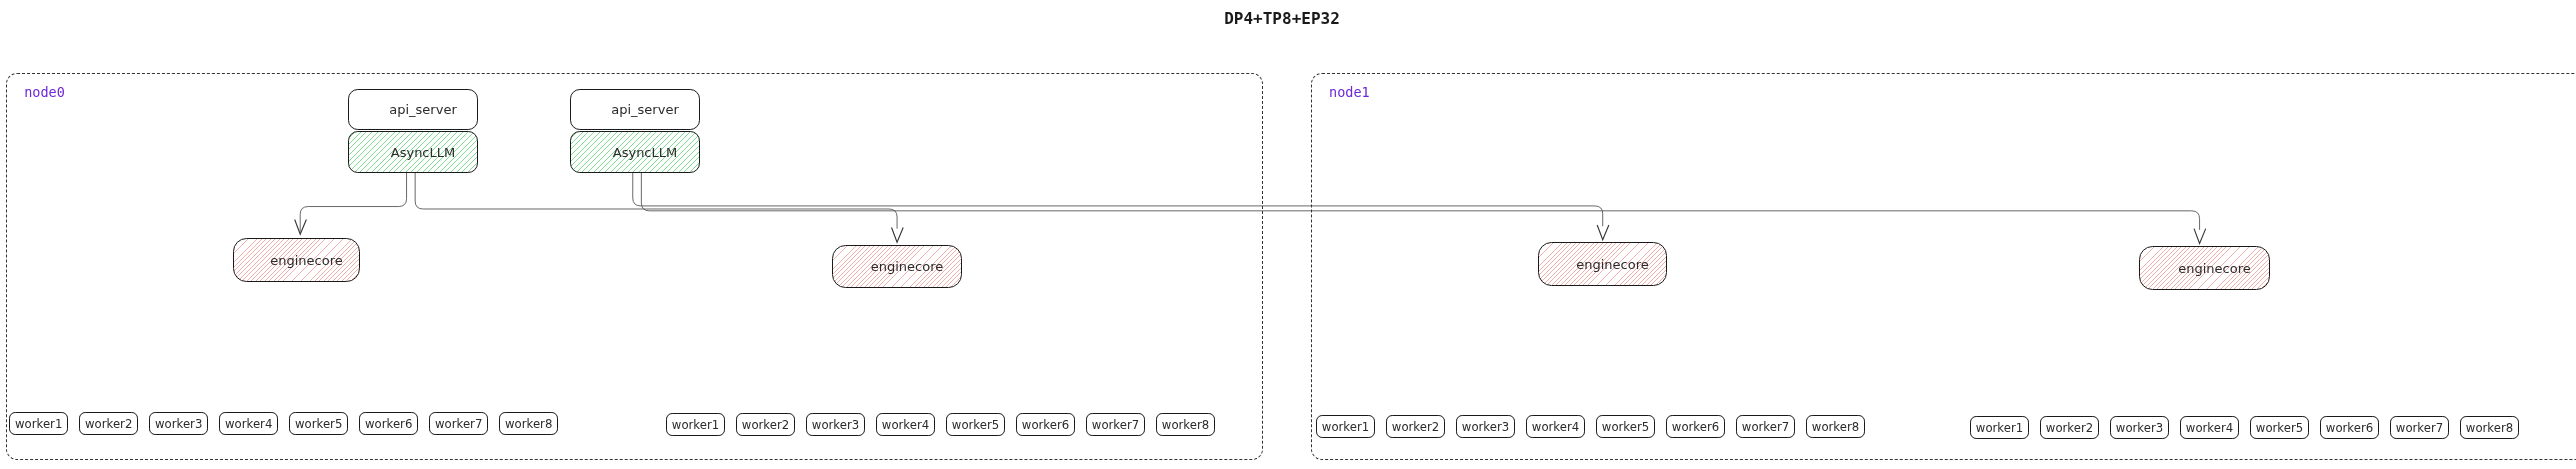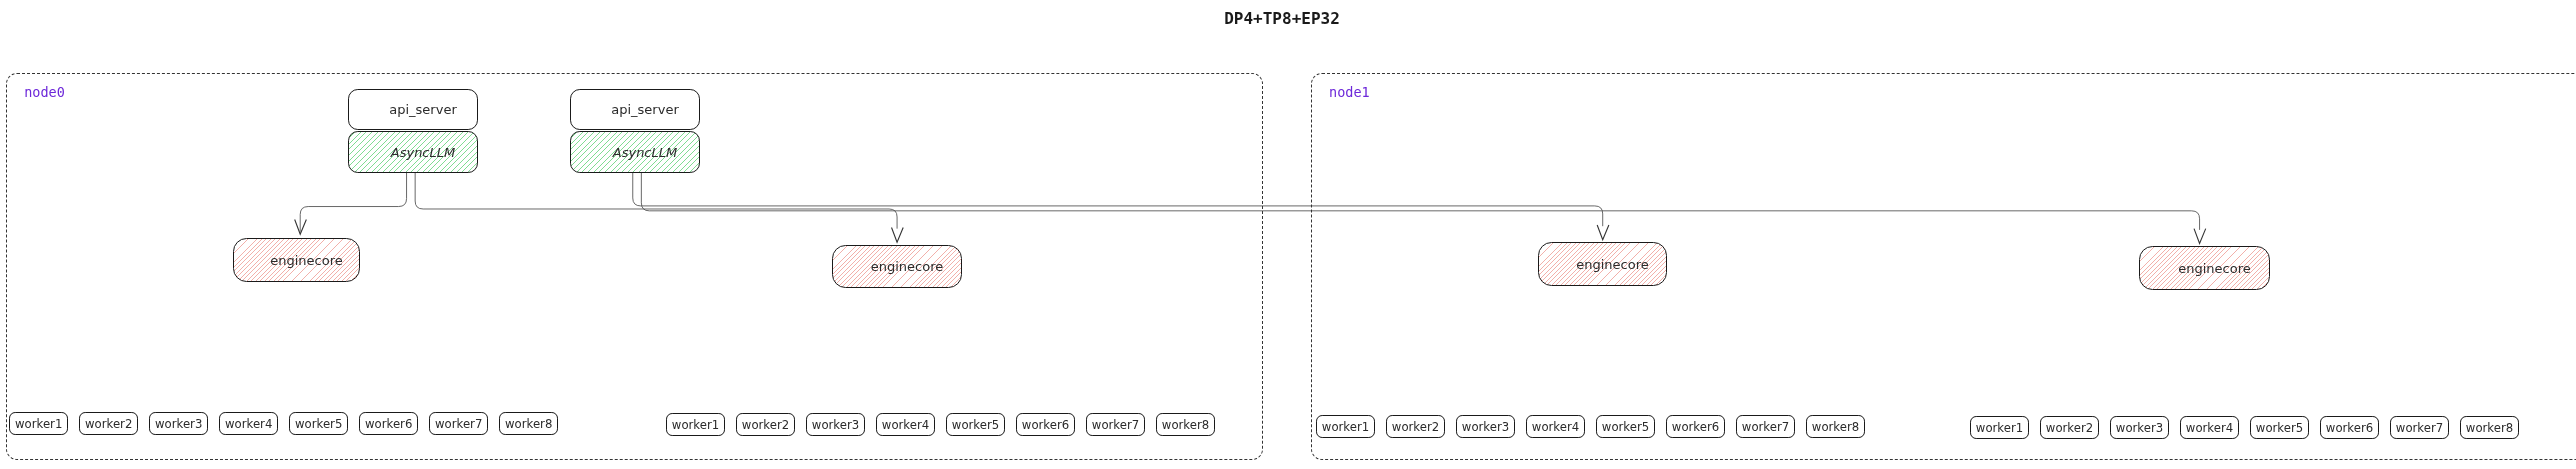--- a/index.html
+++ b/index.html
@@ -51,21 +51,20 @@
     font-size:13px;
     color:#2b2b2b;
     white-space:nowrap;
     padding-left:20px;
   }
   .green-hatch{
     background:#ffffff repeating-linear-gradient(
       135deg,
       rgba(106,214,128,0.85) 0px, rgba(106,214,128,0.85) 0.7px,
       transparent 0.7px, transparent 4px);
-    font-style:italic;
   }
   .red-hatch{
     border-radius:13.5px;
     background:#ffffff repeating-linear-gradient(
       135deg,
       rgba(238,150,142,0.75) 0px, rgba(238,150,142,0.75) 0.6px,
       transparent 0.6px, transparent 3.2px);
   }
   .worker-row{
     position:absolute;

